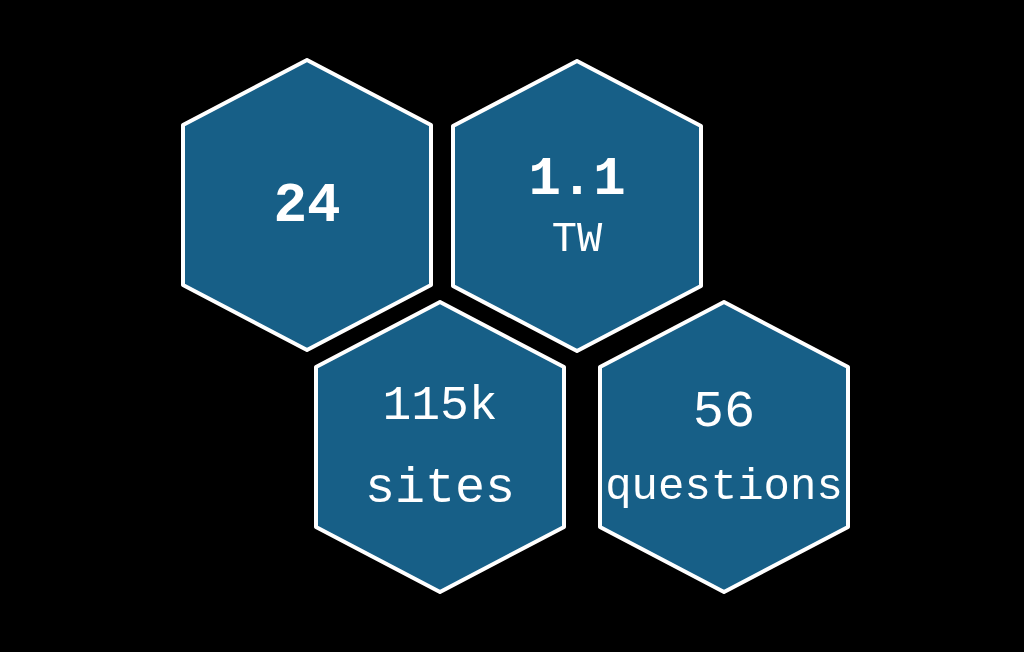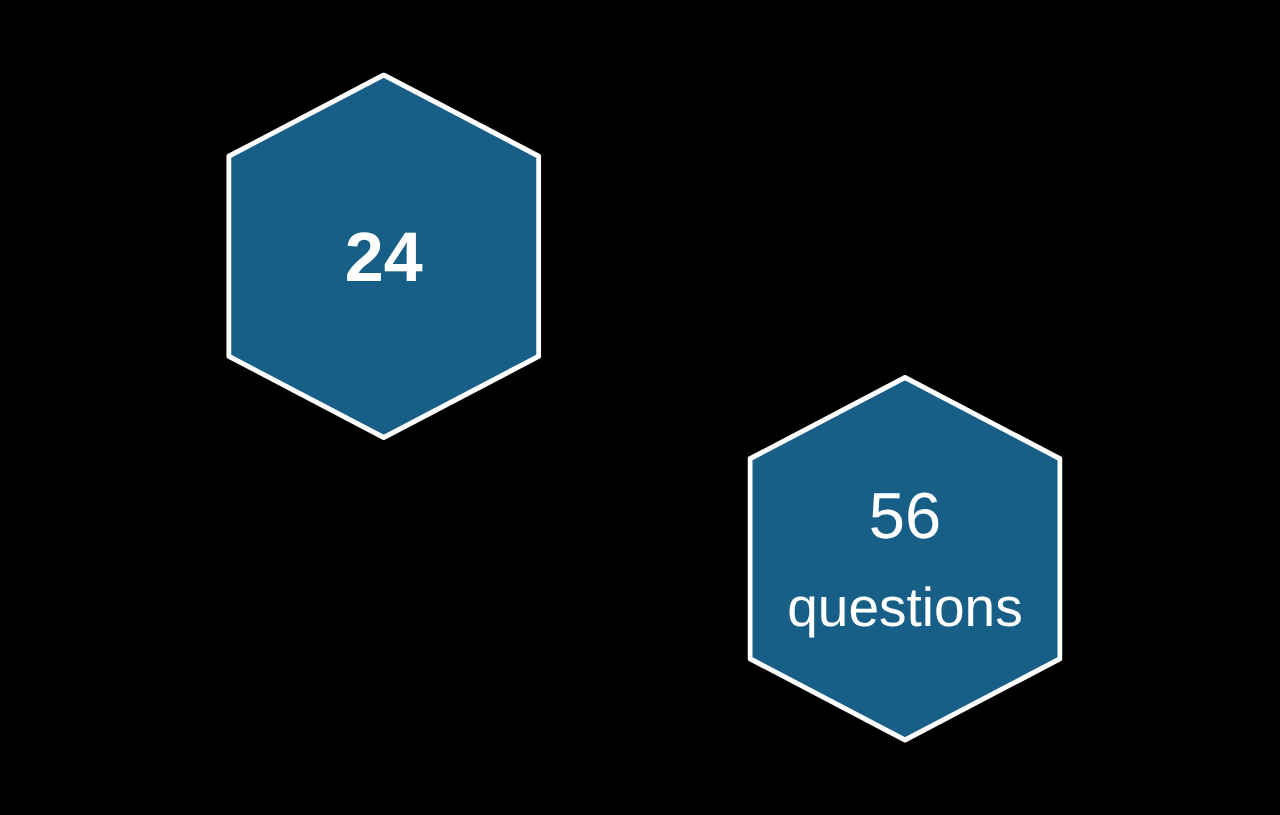--- a/index.html
+++ b/index.html
@@ -12,20 +12,21 @@
   html, body {
     width: 1024px; height: 652px;
     overflow: hidden;
     background: var(--background);
     font-family: "Liberation Sans", sans-serif;
   }
   .canvas {
     position: relative;
     width: 1024px; height: 468px;
     background: var(--background);
+    font-family: Liberation Mono, monospace;
   }
   .hex {
     position: absolute;
     width: 252px; height: 296px;
   }
   .hex svg { position: absolute; inset: 0; display: block; }
   .hex polygon {
     fill: var(--hex_fill);
     stroke: var(--hex_border);
     stroke-width: 4;
@@ -64,21 +65,39 @@
 
   <div class="hex hex-1">
     <svg width="252" height="296" viewBox="0 0 252 296">
       <polygon points="126,2 250,67 250,227 126,292 2,227 2,67"></polygon>
     </svg>
     <div class="hex-text">
       <div class="value">24</div>
     </div>
   </div>
 
+  <div class="hex hex-2">
+    <svg width="252" height="296" viewBox="0 0 252 296">
+      <polygon points="126,2 250,67 250,227 126,292 2,227 2,67"></polygon>
+    </svg>
+    <div class="hex-text">
+      <div class="value">1.1</div>
+      <div class="label">TW</div>
+    </div>
+  </div>
 
+  <div class="hex hex-3">
+    <svg width="252" height="296" viewBox="0 0 252 296">
+      <polygon points="126,2 250,67 250,227 126,292 2,227 2,67"></polygon>
+    </svg>
+    <div class="hex-text">
+      <div class="value">115k</div>
+      <div class="label">sites</div>
+    </div>
+  </div>
 
   <div class="hex hex-4">
     <svg width="252" height="296" viewBox="0 0 252 296">
       <polygon points="126,2 250,67 250,227 126,292 2,227 2,67"></polygon>
     </svg>
     <div class="hex-text">
       <div class="value">56</div>
       <div class="label">questions</div>
     </div>
   </div>

